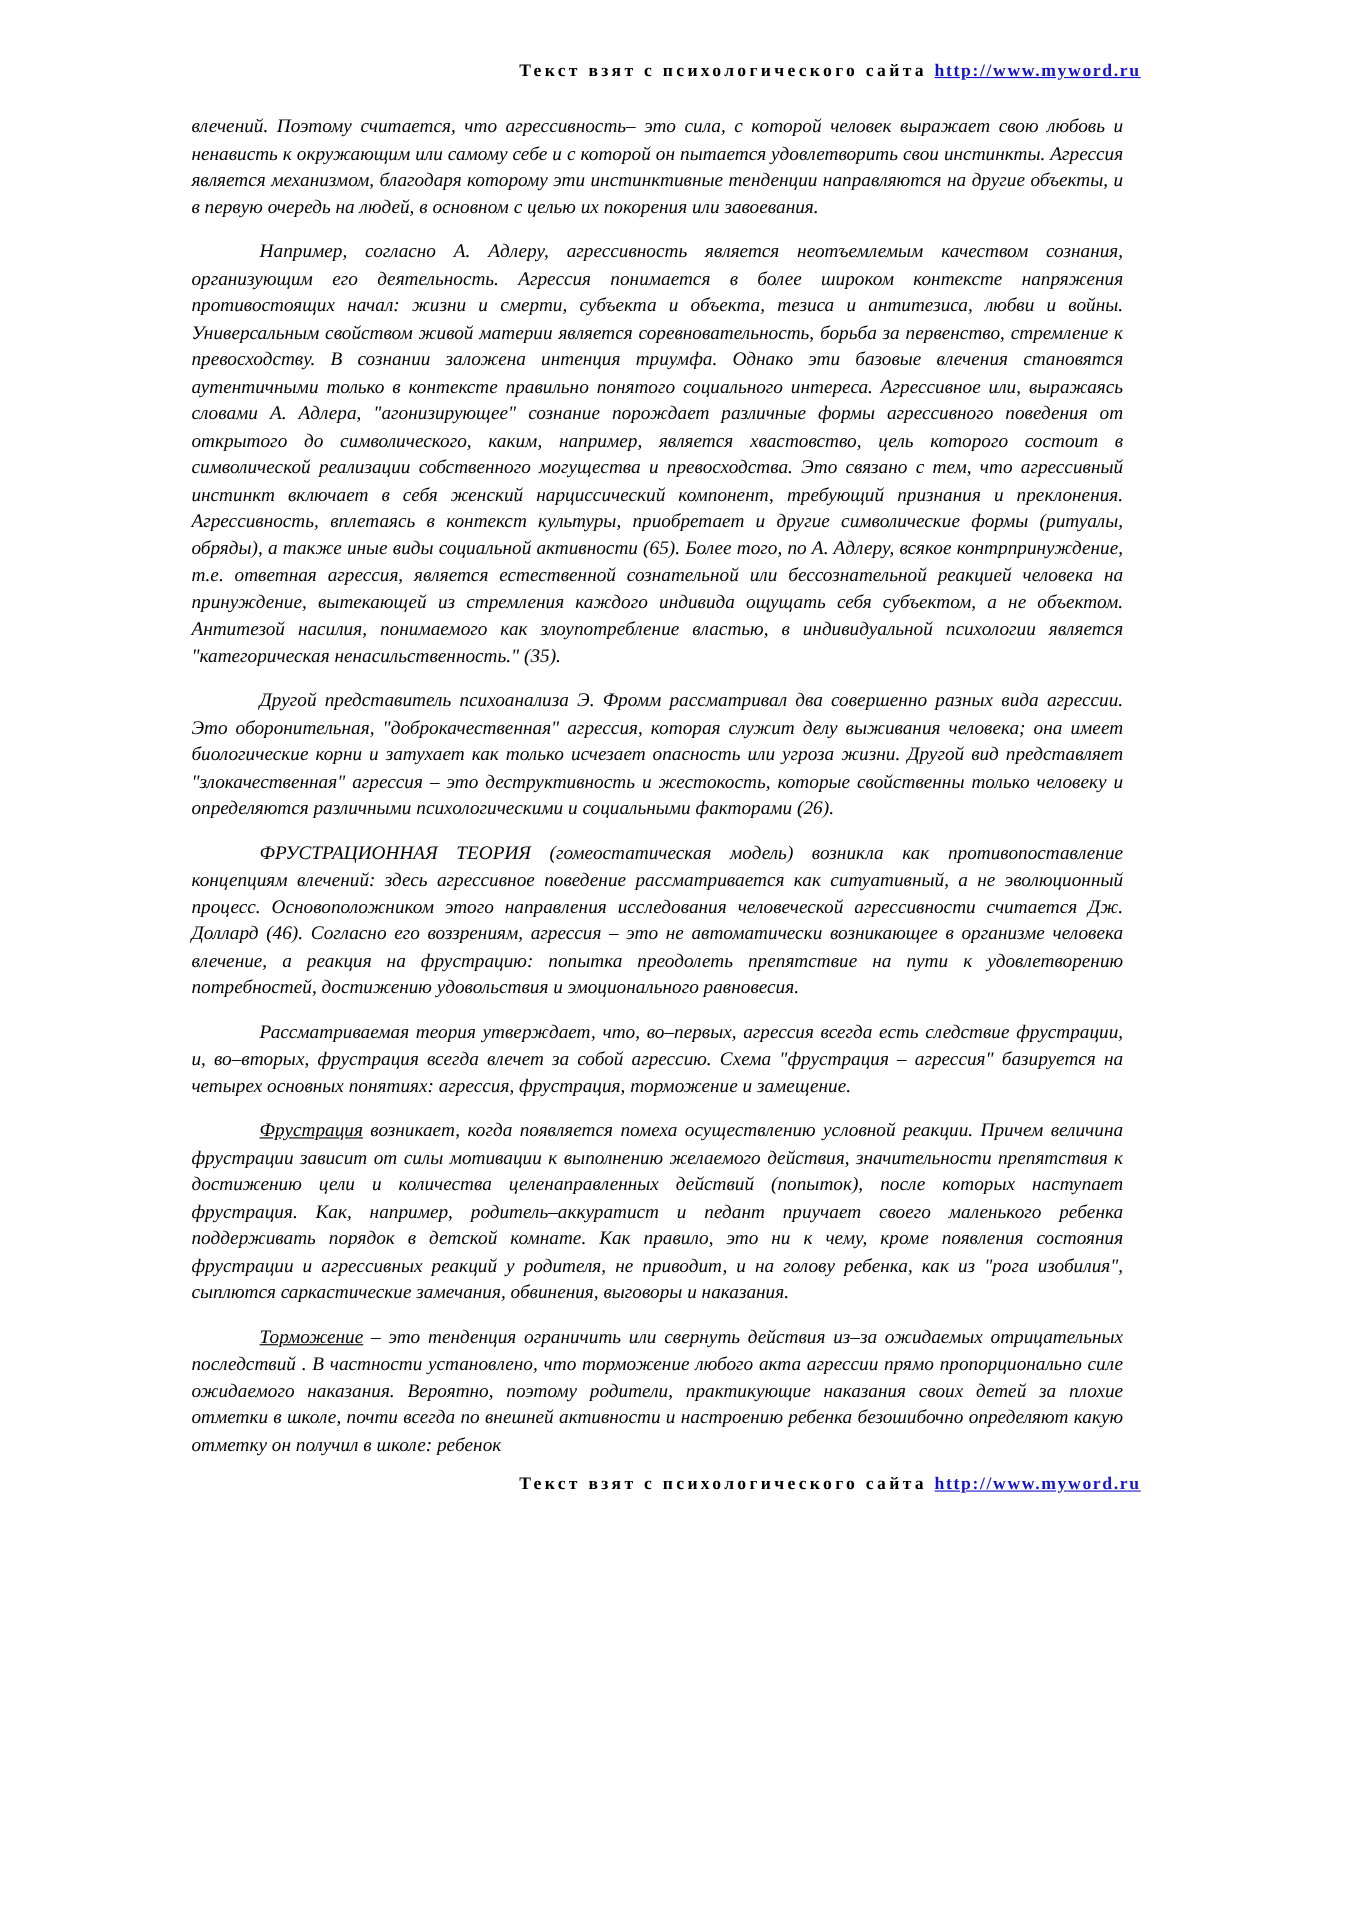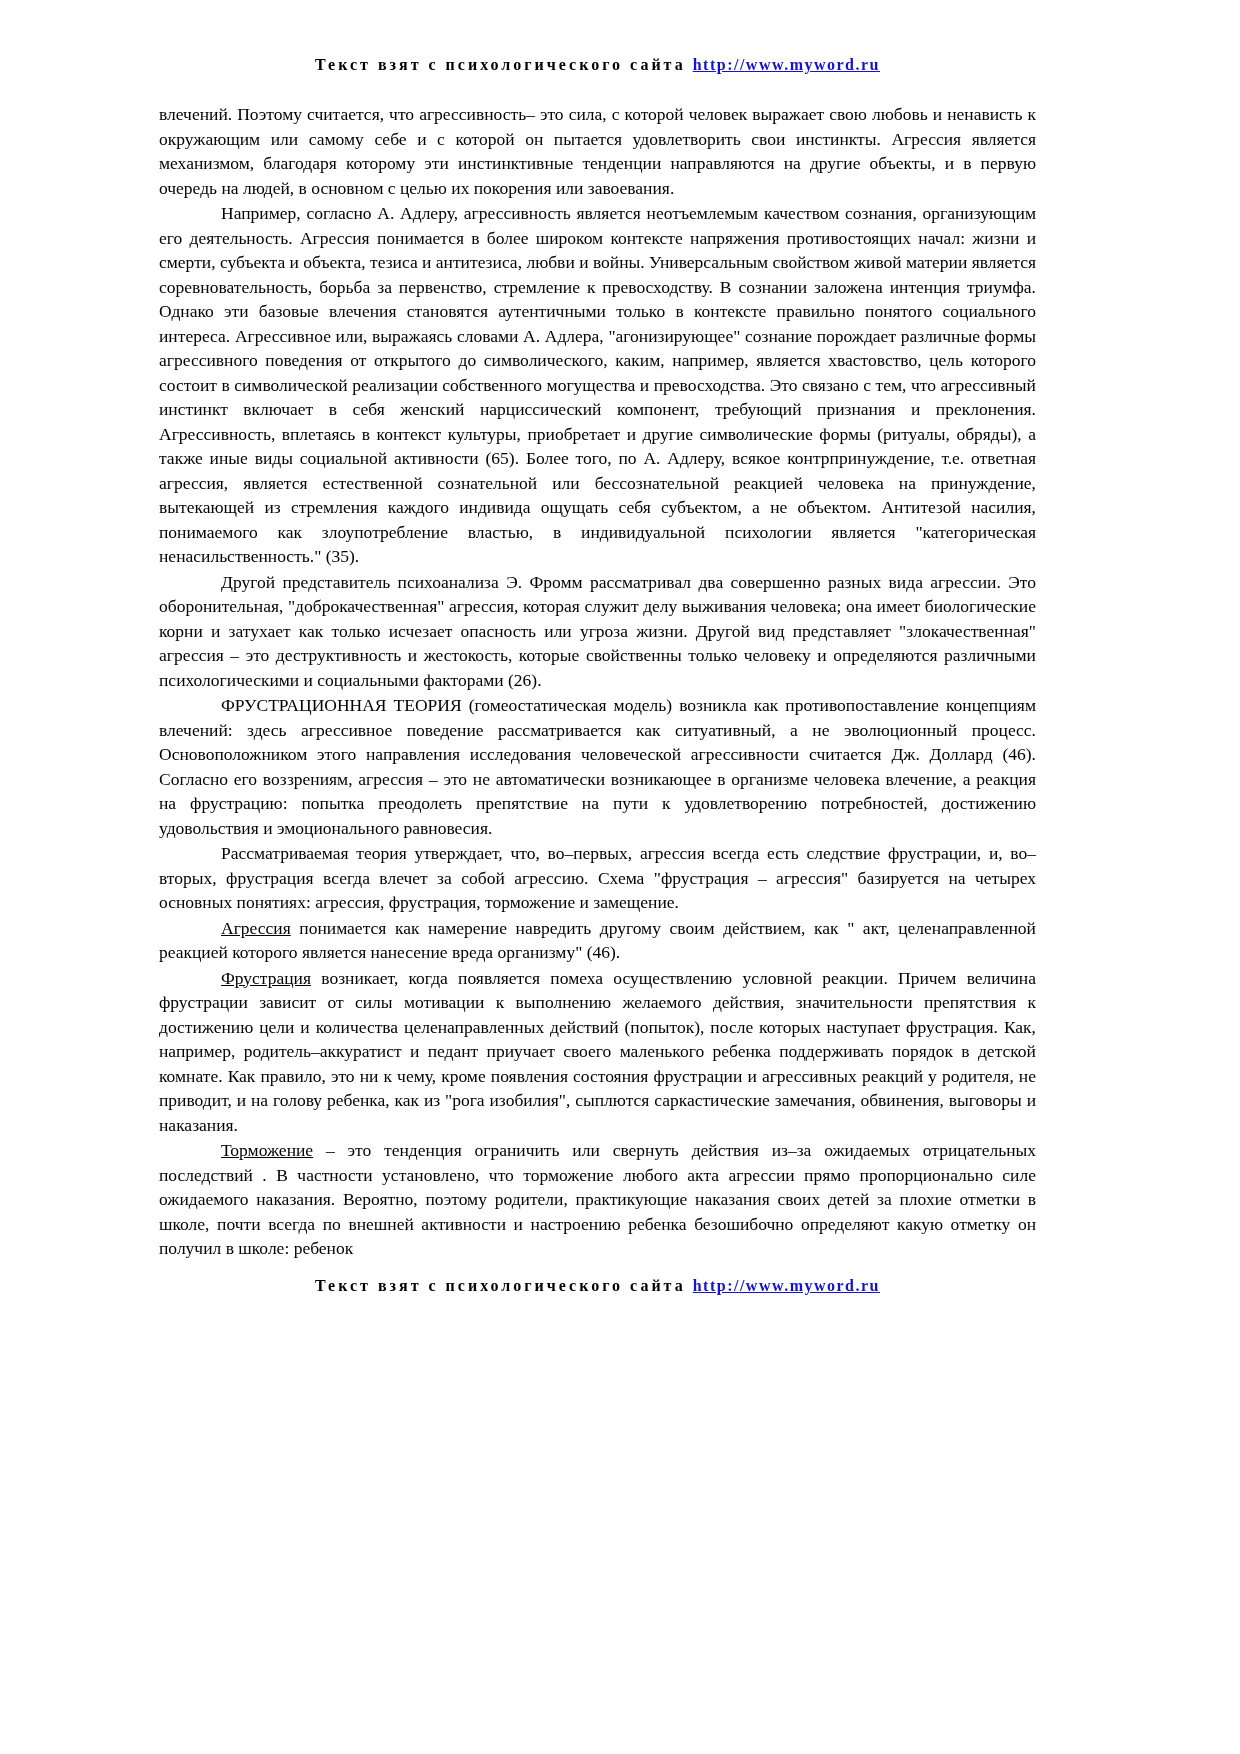--- a/index.html
+++ b/index.html
@@ -9,40 +9,41 @@
     height: 1754px;
     margin: 0 auto;
     background: #ffffff;
     box-sizing: border-box;
     padding: 56px 203px 0 158px;
     font-family: "Liberation Serif", "DejaVu Serif", serif;
     color: #000000;
     overflow: hidden;
   }
   .site-line {
-    text-align: center;
+    text-align: right;
     font-weight: bold;
     font-size: 16px;
     letter-spacing: 3px;
     white-space: nowrap;
     margin-bottom: 28px;
   }
   .site-line a {
     color: var(--link-color, #1414cc);
     font-weight: bold;
     letter-spacing: 1.5px;
     text-decoration: underline;
     cursor: pointer;
   }
   .doc-body { }
   .para {
-    margin: 1px;
+    margin: 16px;
     font-size: 17.5px;
     line-height: 24.5px;
     text-align: justify;
+    font-style: italic;
   }
   .para.indent { text-indent: 62px; }
   .lead-underline { text-decoration: underline; }
   .footer-line {
     margin-top: 16px;
     margin-bottom: 0;
   }
 </style>
 </head>
 <body>
@@ -54,21 +55,20 @@
     <span> </span>
     <a>http://www.myword.ru</a>
   </div>
 
   <div class="doc-body">
       <p class="para">влечений. Поэтому считается, что агрессивность– это сила, с которой человек выражает свою любовь и ненависть к окружающим или самому себе и с которой он пытается удовлетворить свои инстинкты. Агрессия является механизмом, благодаря которому эти инстинктивные тенденции направляются на другие объекты, и в первую очередь на людей, в основном с целью их покорения или завоевания.</p>
       <p class="para indent">Например, согласно А. Адлеру, агрессивность является неотъемлемым качеством сознания, организующим его деятельность. Агрессия понимается в более широком контексте напряжения противостоящих начал: жизни и смерти, субъекта и объекта, тезиса и антитезиса, любви и войны. Универсальным свойством живой материи является соревновательность, борьба за первенство, стремление к превосходству. В сознании заложена интенция триумфа. Однако эти базовые влечения становятся аутентичными только в контексте правильно понятого социального интереса. Агрессивное или, выражаясь словами А. Адлера, "агонизирующее" сознание порождает различные формы агрессивного поведения от открытого до символического, каким, например, является хвастовство, цель которого состоит в символической реализации собственного могущества и превосходства. Это связано с тем, что агрессивный инстинкт включает в себя женский нарциссический компонент, требующий признания и преклонения. Агрессивность, вплетаясь в контекст культуры, приобретает и другие символические формы (ритуалы, обряды), а также иные виды социальной активности (65). Более того, по А. Адлеру, всякое контрпринуждение, т.е. ответная агрессия, является естественной сознательной или бессознательной реакцией человека на принуждение, вытекающей из стремления каждого индивида ощущать себя субъектом, а не объектом. Антитезой насилия, понимаемого как злоупотребление властью, в индивидуальной психологии является "категорическая ненасильственность." (35).</p>
       <p class="para indent">Другой представитель психоанализа Э. Фромм рассматривал два совершенно разных вида агрессии. Это оборонительная, "доброкачественная" агрессия, которая служит делу выживания человека; она имеет биологические корни и затухает как только исчезает опасность или угроза жизни. Другой вид представляет "злокачественная" агрессия – это деструктивность и жестокость, которые свойственны только человеку и определяются различными психологическими и социальными факторами (26).</p>
       <p class="para indent">ФРУСТРАЦИОННАЯ ТЕОРИЯ (гомеостатическая модель) возникла как противопоставление концепциям влечений: здесь агрессивное поведение рассматривается как ситуативный, а не эволюционный процесс. Основоположником этого направления исследования человеческой агрессивности считается Дж. Доллард (46). Согласно его воззрениям, агрессия – это не автоматически возникающее в организме человека влечение, а реакция на фрустрацию: попытка преодолеть препятствие на пути к удовлетворению потребностей, достижению удовольствия и эмоционального равновесия.</p>
       <p class="para indent">Рассматриваемая теория утверждает, что, во–первых, агрессия всегда есть следствие фрустрации, и, во–вторых, фрустрация всегда влечет за собой агрессию. Схема "фрустрация – агрессия" базируется на четырех основных понятиях: агрессия, фрустрация, торможение и замещение.</p>
-      <p class="para indent"><span class="lead-underline">Агрессия</span> понимается как намерение навредить другому своим действием, как " акт, целенаправленной реакцией которого является нанесение вреда организму" (46).</p>
       <p class="para indent"><span class="lead-underline">Фрустрация</span> возникает, когда появляется помеха осуществлению условной реакции. Причем величина фрустрации зависит от силы мотивации к выполнению желаемого действия, значительности препятствия к достижению цели и количества целенаправленных действий (попыток), после которых наступает фрустрация. Как, например, родитель–аккуратист и педант приучает своего маленького ребенка поддерживать порядок в детской комнате. Как правило, это ни к чему, кроме появления состояния фрустрации и агрессивных реакций у родителя, не приводит, и на голову ребенка, как из "рога изобилия", сыплются саркастические замечания, обвинения, выговоры и наказания.</p>
       <p class="para indent"><span class="lead-underline">Торможение</span> – это тенденция ограничить или свернуть действия из–за ожидаемых отрицательных последствий . В частности установлено, что торможение любого акта агрессии прямо пропорционально силе ожидаемого наказания. Вероятно, поэтому родители, практикующие наказания своих детей за плохие отметки в школе, почти всегда по внешней активности и настроению ребенка безошибочно определяют какую отметку он получил в школе: ребенок</p>
     </div>
 
   <div class="site-line footer-line">
     <span>Текст взят с психологического сайта</span>
     <span> </span>
     <a>http://www.myword.ru</a>
   </div>
 

